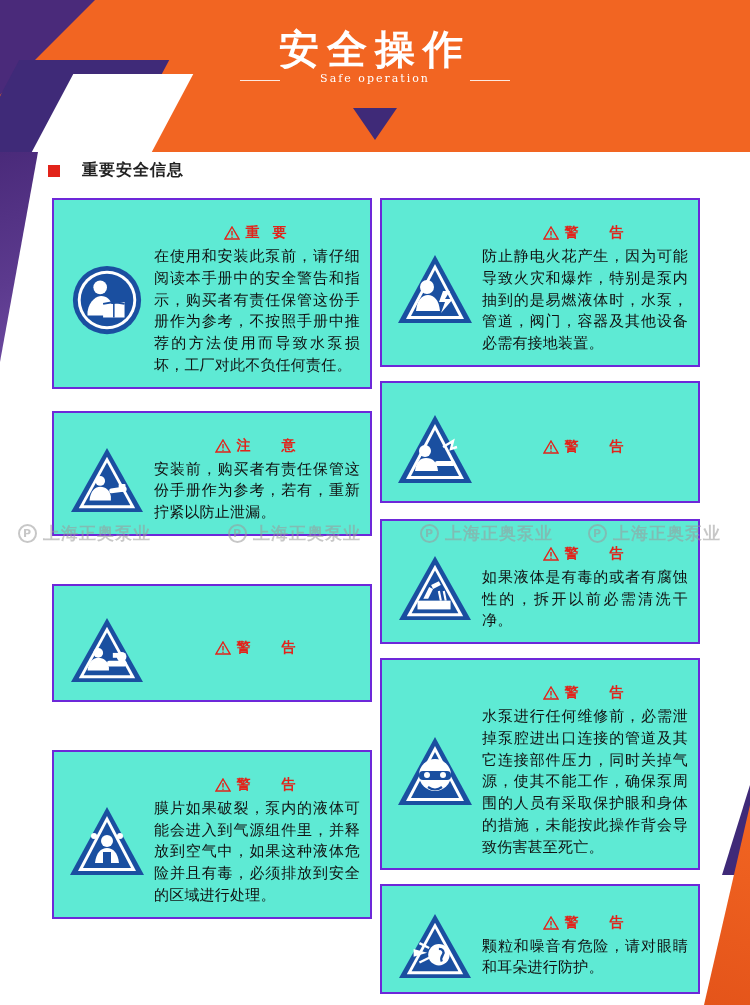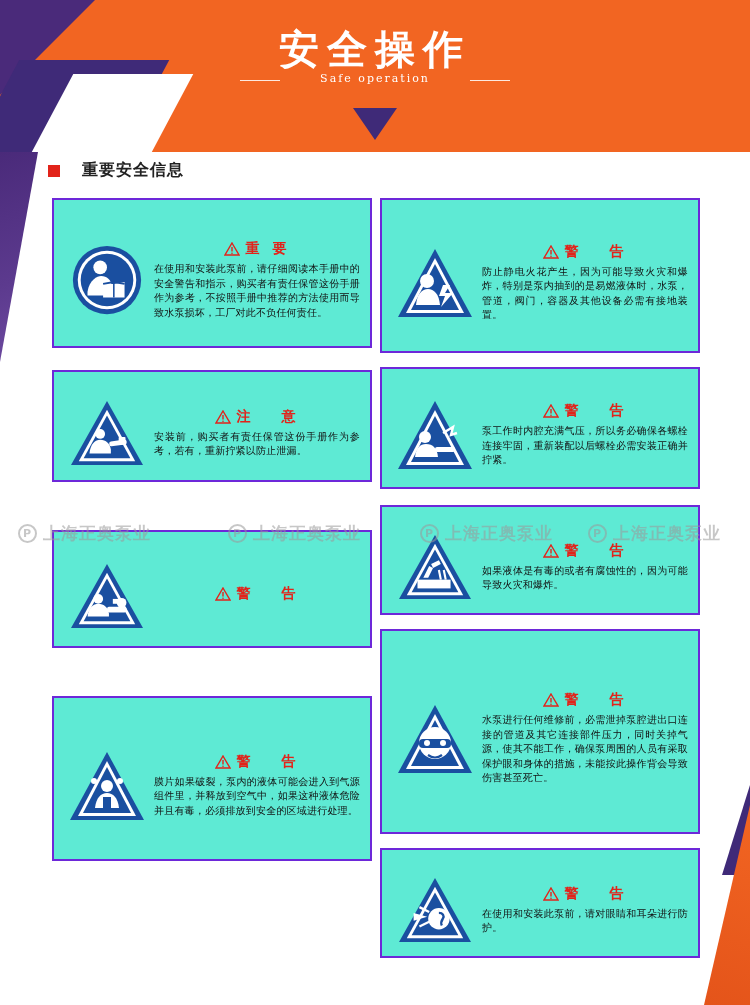--- a/index.html
+++ b/index.html
@@ -164,21 +164,21 @@
     font-weight: bold;
     letter-spacing: 4px;
     margin-bottom: 4px;
     display: flex;
     align-items: center;
     justify-content: center;
     gap: 6px;
   }
   .card .txt {
     color: #111111;
-    font-size: 10px;
+    font-size: 15px;
     line-height: 1.45;
     text-align: justify;
     letter-spacing: 0.2px;
   }
 
   
   .tri-ico { display:inline-block; vertical-align:-2px; }
 
   
   .wm-row {
@@ -384,21 +384,20 @@
       </div>
       <div class="body">
         <div class="cap">
           <svg class="tri-ico" width="16" height="14" viewBox="0 0 16 14">
             <path d="M8 1 L15 13 L1 13 Z" fill="none" stroke="#e2231a" stroke-width="1.4"></path>
             <line x1="8" y1="5" x2="8" y2="9.6" stroke="#e2231a" stroke-width="1.4"></line>
             <circle cx="8" cy="11.2" r="0.8" fill="#e2231a"></circle>
           </svg>
           <span>警　 告</span>
         </div>
-        <div class="txt">泵工作时内腔充满气压，所以务必确保各螺栓连接牢固，重新装配以后螺栓必需安装正确并拧紧。</div>
       </div>
     </div>
 
     <div class="card" style="min-height:88px;margin-top:16px;">
       <div class="icon-wrap">
         <svg width="78" height="72" viewBox="0 0 80 74">
           <path d="M40 4 L77 70 L3 70 Z" fill="#1a4fa0"></path>
           <path d="M40 13 L69 66 L11 66 Z" fill="#ffffff"></path>
           <path d="M40 19 L64 63 L16 63 Z" fill="#1a4fa0"></path>
           <rect x="22" y="50" width="34" height="9" fill="#ffffff"></rect>
@@ -410,21 +409,21 @@
       </div>
       <div class="body">
         <div class="cap">
           <svg class="tri-ico" width="16" height="14" viewBox="0 0 16 14">
             <path d="M8 1 L15 13 L1 13 Z" fill="none" stroke="#e2231a" stroke-width="1.4"></path>
             <line x1="8" y1="5" x2="8" y2="9.6" stroke="#e2231a" stroke-width="1.4"></line>
             <circle cx="8" cy="11.2" r="0.8" fill="#e2231a"></circle>
           </svg>
           <span>警　 告</span>
         </div>
-        <div class="txt">如果液体是有毒的或者有腐蚀性的，因为可能导致火灾和爆炸。</div>
+        <div class="txt">如果液体是有毒的或者有腐蚀性的，拆开以前必需清洗干净。</div>
       </div>
     </div>
 
     <div class="card" style="min-height:205px;margin-top:14px;">
       <div class="icon-wrap">
         <svg width="80" height="76" viewBox="0 0 80 76">
           <path d="M40 4 L77 72 L3 72 Z" fill="#1a4fa0"></path>
           <path d="M40 13 L69 68 L11 68 Z" fill="#ffffff"></path>
           <path d="M40 19 L64 65 L16 65 Z" fill="#1a4fa0"></path>
           <circle cx="40" cy="42" r="16" fill="#ffffff"></circle>
@@ -462,21 +461,21 @@
       </div>
       <div class="body">
         <div class="cap">
           <svg class="tri-ico" width="16" height="14" viewBox="0 0 16 14">
             <path d="M8 1 L15 13 L1 13 Z" fill="none" stroke="#e2231a" stroke-width="1.4"></path>
             <line x1="8" y1="5" x2="8" y2="9.6" stroke="#e2231a" stroke-width="1.4"></line>
             <circle cx="8" cy="11.2" r="0.8" fill="#e2231a"></circle>
           </svg>
           <span>警　 告</span>
         </div>
-        <div class="txt">在使用和安装此泵前，请对眼睛和耳朵进行防护。</div>
+        <div class="txt">颗粒和噪音有危险，请对眼睛和耳朵进行防护。</div>
       </div>
     </div>
 
   </div>
 
   <div class="wm-row">
     <div class="wm wm1">
       <span class="pmark">P</span>
       <span>上海正奥泵业</span>
     </div>

